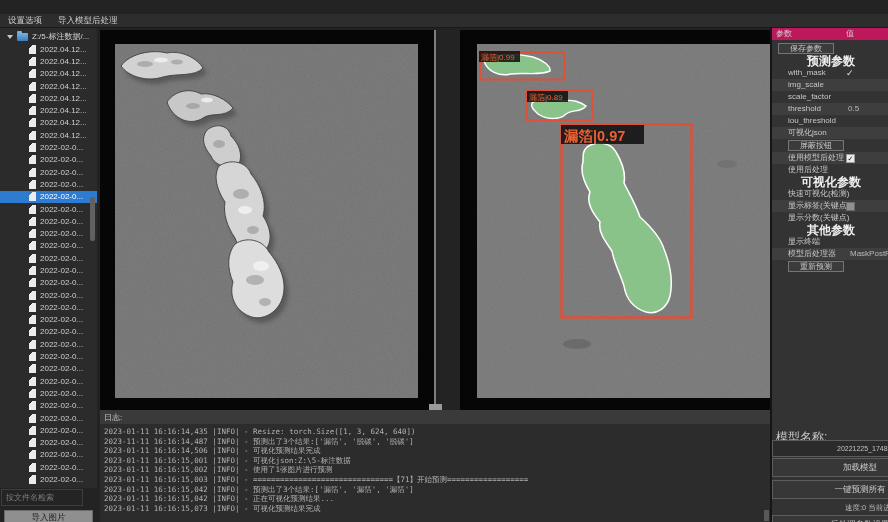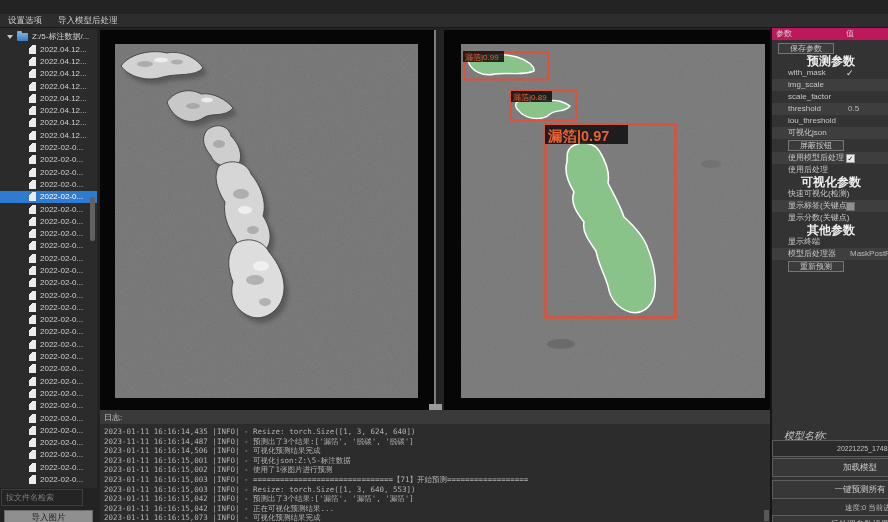--- a/index.html
+++ b/index.html
@@ -28,21 +28,21 @@
   .tree-row.selected .tree-label { color:#ffffff; }
   .tree-scroll-thumb { position:absolute; right:2px; top:169px; width:5px; height:44px; background:#616161; border-radius:2px; }
 
   .search-input { position:absolute; left:1px; top:489px; width:82px; height:17px; background:#242424; border:1px solid #3d3d3d; color:#cfcfcf; font-size:8px; font-family:"Liberation Sans",sans-serif; padding:0 4px; }
   .search-input::placeholder { color:#7d7d7d; }
   .import-btn { position:absolute; left:4px; top:510px; width:89px; height:16px; background:#8f8f8f; border:1px solid #6a6a6a; color:#1f1f1f; font-size:8.5px; font-family:"Liberation Sans",sans-serif; display:flex; align-items:center; justify-content:center; }
 
   
   .viewer { position:absolute; top:30px; height:380px; background:#060606; overflow:hidden; }
   .viewer.vleft  { left:100px; width:334px; }
-  .viewer.vright { left:444px; width:334px; }
+  .viewer.vright { left:460px; width:334px; }
   .viewer svg { position:absolute; }
   .splitter { position:absolute; left:434px; top:30px; width:2px; height:380px; background:#7e7e7e; }
   .splitter-nub { position:absolute; left:429px; top:404px; width:13px; height:7px; background:#9a9a9a; }
 
   
   .log-area { position:absolute; left:100px; top:410px; width:670px; height:112px; background:#2c2c2c; overflow:hidden; }
   .log-header { height:14px; background:#3a3a3a; display:flex; align-items:center; padding-left:4px; font-size:8px; color:#c8c8c8; }
   .log-lines { padding:3px 0 0 4px; }
   .log-line { font:7.5px/9.6px "DejaVu Sans Mono",monospace; color:#b2b2b2; white-space:pre; overflow:hidden; }
   .log-scroll-thumb { position:absolute; right:1px; bottom:1px; width:5px; height:11px; background:#585858; }
@@ -59,21 +59,21 @@
   .param-row .pvalue { position:absolute; left:76px; color:#b9b9b9; }
   .param-row .tick { position:absolute; left:74px; top:0; color:#e0e0e0; font-size:9px; }
   .cb { position:absolute; left:74px; top:2px; width:9px; height:9px; }
   .cb.checked { background:#ededed; border:1px solid #9a9a9a; color:#111; font:7px/8px "Liberation Sans",sans-serif; text-align:center; }
   .cb.empty { background:#909090; border:1px solid #6b6b6b; }
   .param-section { height:12px; line-height:12px; font-size:12px; font-weight:bold; color:#efefef; padding-left:2px; white-space:nowrap;text-align:center; }
   .param-btn-row { position:relative; height:13px; }
   .param-btn { position:absolute; top:1px; height:11px; background:#3b3b3b; border:1px solid #757575; color:#c9c9c9; font:8px/8px "Liberation Sans",sans-serif; padding:0 11px; white-space:nowrap; }
 
   
-  .model-label { position:absolute; left:12px; top:401px; font-size:10px; color:#c9c9c9; white-space:nowrap;font-style:italic; }
+  .model-label { position:absolute; left:4px; top:401px; font-size:12px; color:#c9c9c9; white-space:nowrap; }
   .model-field { position:absolute; left:0; top:412px; width:176px; height:17px; background:#2b2b2b; border:1px solid #5c5c5c; }
   .model-field span { position:absolute; left:64px; top:4px; font-size:7px; color:#c2c2c2; white-space:nowrap; }
   .big-btn { position:absolute; left:0; width:176px; height:19px; background:#373737; border:1px solid #5c5c5c; color:#cdcdcd; font-size:8.5px; font-family:"Liberation Sans",sans-serif; display:flex; align-items:center; justify-content:center; white-space:nowrap; }
   .btn-load { top:430px; }
   .btn-predict-all { top:452px; }
   .btn-postprocess { top:487px; height:20px; }
   .status-text { position:absolute; left:73px; top:475px; font-size:7.5px; color:#bdbdbd; white-space:nowrap; }
 </style>
 </head>
 <body>
@@ -341,21 +341,20 @@
 
   <div class="log-area">
     <div class="log-header">日志:</div>
     <div class="log-lines">
         <div class="log-line">2023-01-11 16:16:14,435 |INFO| - Resize: torch.Size([1, 3, 624, 640])</div>
         <div class="log-line">2023-11-11 16:16:14,487 |INFO| - 预测出了3个结果:['漏箔', '脱碳', '脱碳']</div>
         <div class="log-line">2023-01-11 16:16:14,506 |INFO| - 可视化预测结果完成</div>
         <div class="log-line">2023-01-11 16:16:15,001 |INFO| - 可视化json:Z:\5-标注数据</div>
         <div class="log-line">2023-01-11 16:16:15,002 |INFO| - 使用了1张图片进行预测</div>
         <div class="log-line">2023-01-11 16:16:15,003 |INFO| - ===============================【71】开始预测==================</div>
-        <div class="log-line">2023-01-11 16:16:15,003 |INFO| - Resize: torch.Size([1, 3, 640, 553])</div>
         <div class="log-line">2023-01-11 16:16:15,042 |INFO| - 预测出了3个结果:['漏箔', '漏箔', '漏箔']</div>
         <div class="log-line">2023-01-11 16:16:15,042 |INFO| - 正在可视化预测结果...</div>
         <div class="log-line">2023-01-11 16:16:15,073 |INFO| - 可视化预测结果完成</div>
       </div>
     <div class="log-scroll-thumb"></div>
   </div>
 
   <div class="right-panel">
     <div class="param-header">
       <span class="col-param">参数</span>

